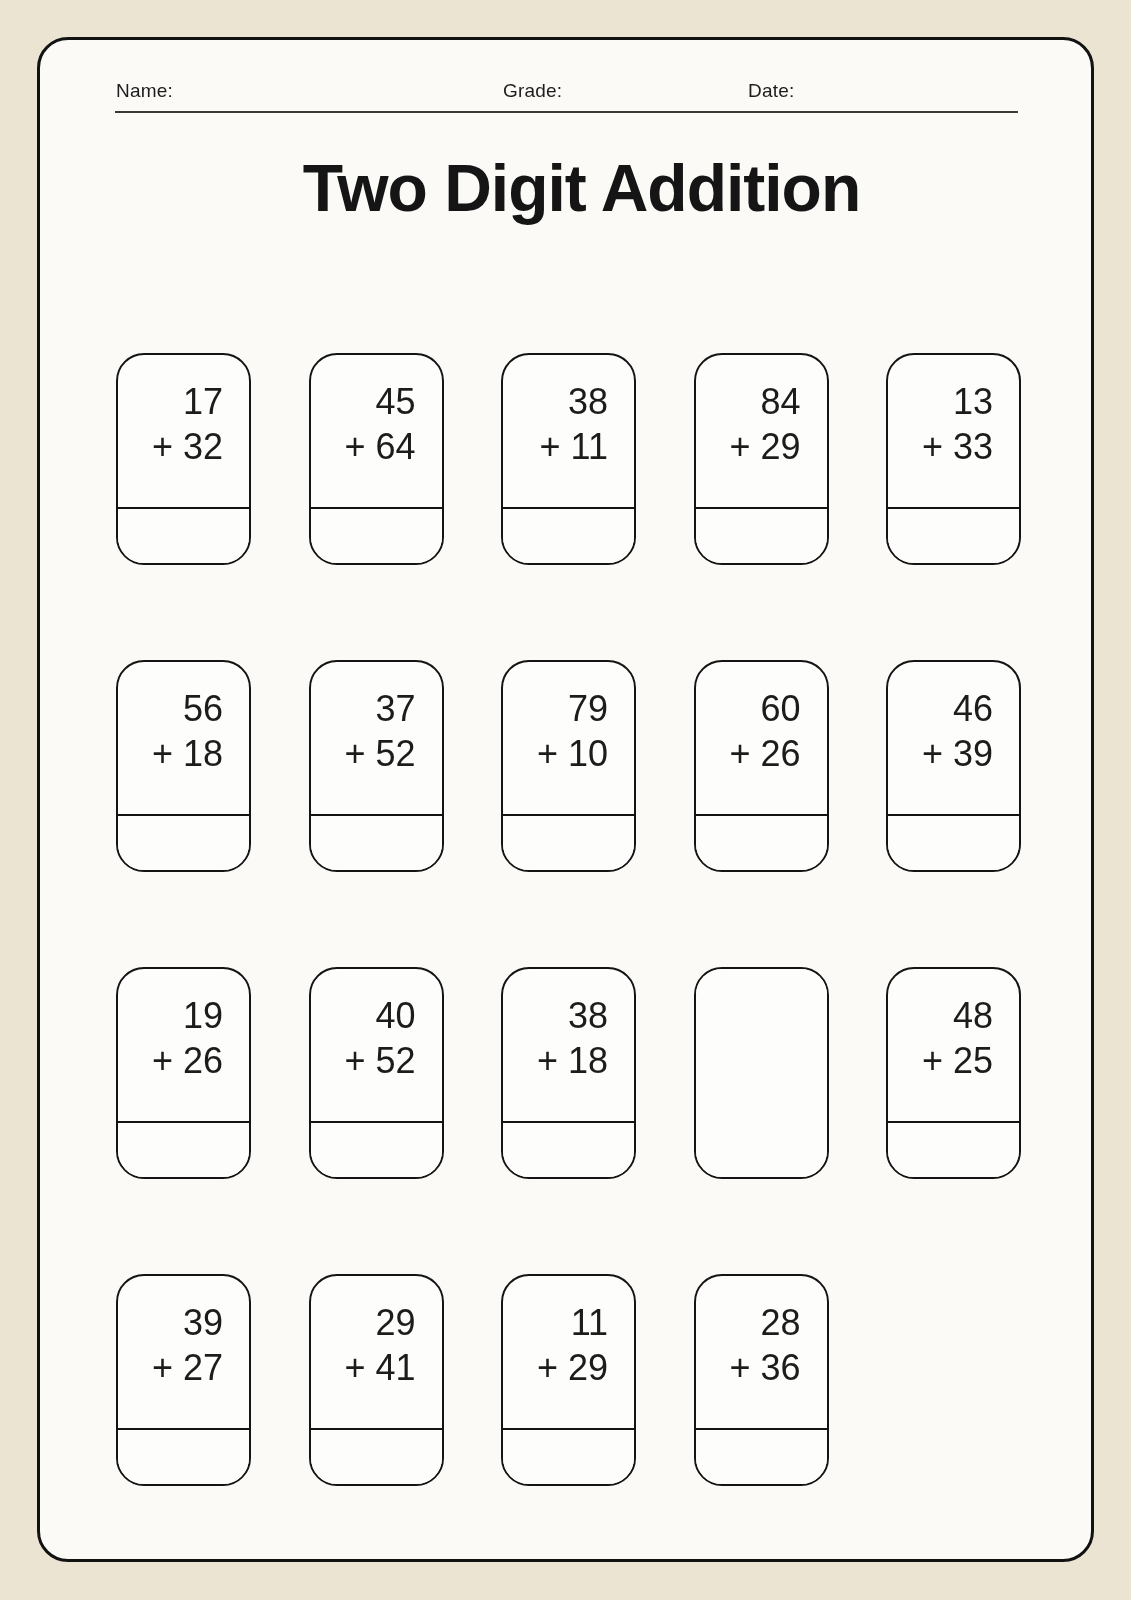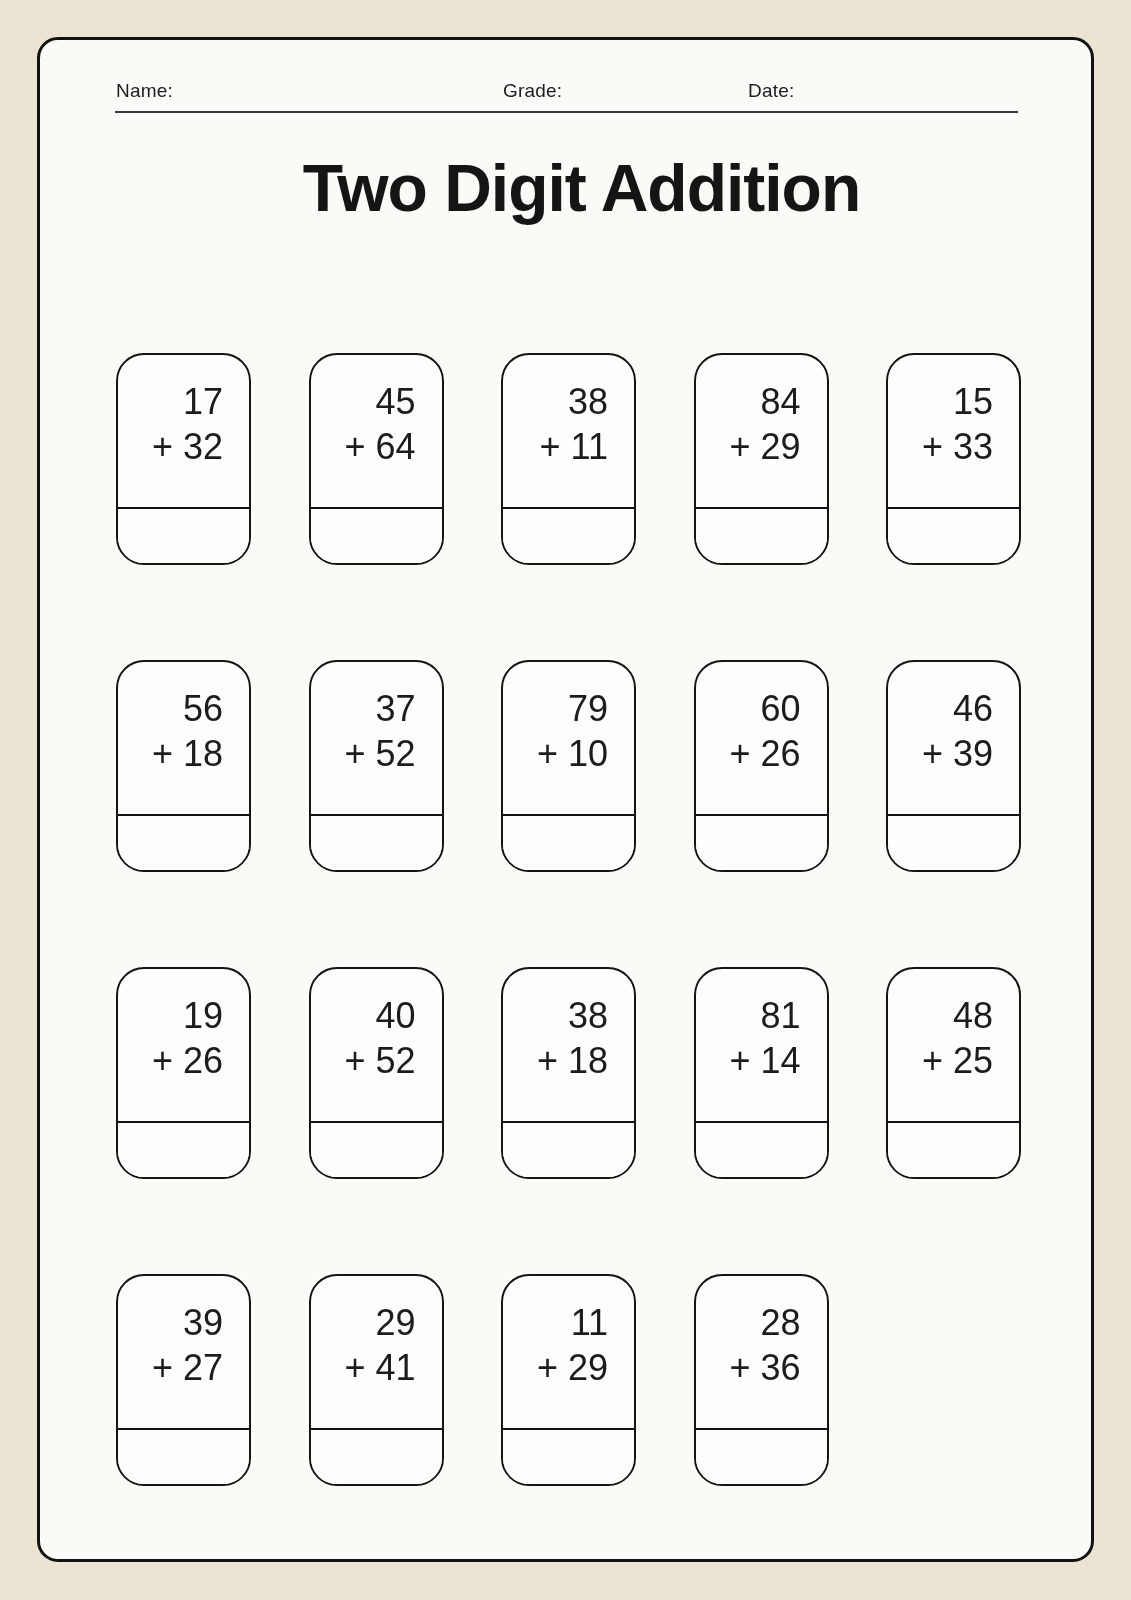--- a/index.html
+++ b/index.html
@@ -16,21 +16,21 @@
     overflow: hidden;
   }
   .paper {
     position: absolute;
     left: 37px;
     top: 37px;
     width: 1057px;
     height: 1525px;
     background: #fbfaf7;
     border: 3px solid #121212;
-    border-radius: 21px;
+    border-radius: 31px;
     box-sizing: border-box;
   }
   
   .hdr-label {
     position: absolute;
     top: 40px;
     font-size: 19px;
     letter-spacing: 0.2px;
     color: #1d1d1d;
   }
@@ -145,21 +145,21 @@
     <div class="card">
       <div class="card-top">
         <div>84</div>
         <div>+ 29</div>
       </div>
       <div class="card-answer"></div>
     </div>
 
     <div class="card">
       <div class="card-top">
-        <div>15</div>
+        <div>13</div>
         <div>+ 33</div>
       </div>
       <div class="card-answer"></div>
     </div>
 
     <div class="card">
       <div class="card-top">
         <div>56</div>
         <div>+ 18</div>
       </div>
@@ -216,24 +216,20 @@
 
     <div class="card">
       <div class="card-top">
         <div>38</div>
         <div>+ 18</div>
       </div>
       <div class="card-answer"></div>
     </div>
 
     <div class="card">
-      <div class="card-top">
-        <div>81</div>
-        <div>+ 14</div>
-      </div>
       <div class="card-answer"></div>
     </div>
 
     <div class="card">
       <div class="card-top">
         <div>48</div>
         <div>+ 25</div>
       </div>
       <div class="card-answer"></div>
     </div>

